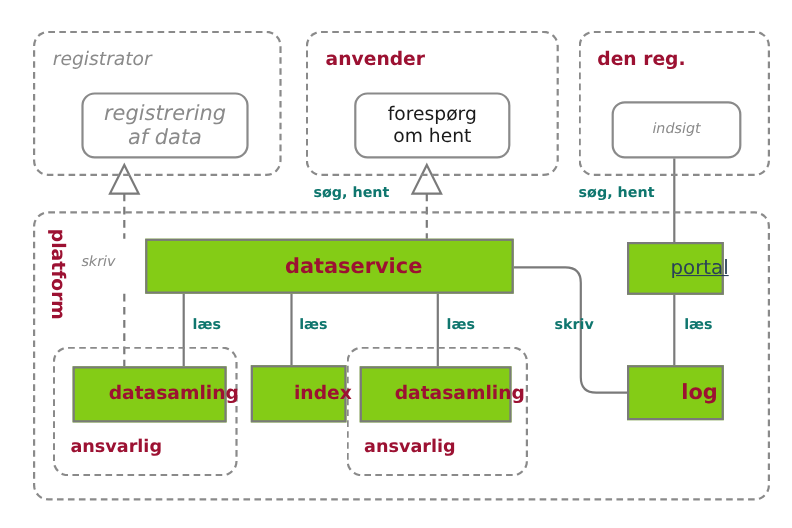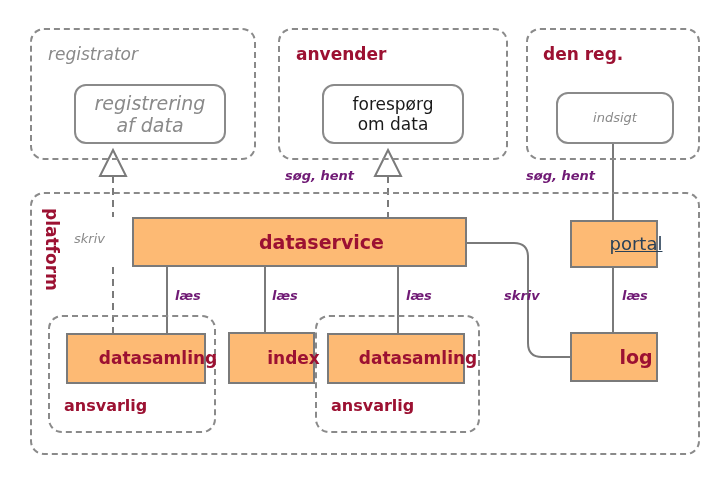--- a/index.html
+++ b/index.html
@@ -11,36 +11,36 @@
     position:relative;
   }
   #stage{position:absolute;left:0;top:0;width:720px;height:372px;}
   svg.layer{position:absolute;left:0;top:0;width:720px;height:480px;pointer-events:none;}
 
   
   .node{position:absolute;box-sizing:border-box;display:flex;align-items:center;
         justify-content:center;text-align:center;line-height:1.18;}
 
   
-  .rect{border:2px solid #7a7a7a;background:#fdba74;padding-left:44px;}
+  .rect{border:2px solid #7a7a7a;background:#84cc16;padding-left:44px;}
   
   .round{border:2px solid #8a8a8a;background:#ffffff;border-radius:12px;}
 
   
   .group{position:absolute;box-sizing:border-box;border:2px dashed #8a8a8a;
          border-radius:14px;background:transparent;}
 
   
   .t-red      {color:#9c1132;font-weight:bold;}
   .t-gray-it  {color:#8a8a8a;font-style:italic;font-weight:normal;}
   .t-black    {color:#1a1a1a;font-weight:normal;}
   .t-blue     {color:#2a4158;font-weight:normal;text-decoration:underline;}
 
   .lbl{position:absolute;white-space:nowrap;}
-  .lbl-red{color:#701a75;font-weight:bold;font-size:13px;font-style:italic;}
+  .lbl-red{color:#0f766e;font-weight:bold;font-size:13px;}
   .lbl-gray{color:#8a8a8a;font-style:italic;font-size:13px;}
 
   .grp-title{position:absolute;white-space:nowrap;font-size:17px;}
   .grp-title.red{color:#9c1132;font-weight:bold;}
   .grp-title.gray{color:#8a8a8a;font-style:italic;}
 
   .vert-title{position:absolute;font-size:17px;font-weight:bold;color:#9c1132;
               transform-origin:left top;transform:rotate(90deg);white-space:nowrap;}
 </style>
 </head>
@@ -95,21 +95,21 @@
   <div class="node round" style="left:74px;top:84px;width:152px;height:60px;">
     <div class="t-gray-it" style="font-size:19px;">
       <div>registrering</div>
       <div>af data</div>
     </div>
   </div>
 
   <div class="node round" style="left:322px;top:84px;width:142px;height:60px;">
     <div class="t-black" style="font-size:17px;">
       <div>forespørg</div>
-      <div>om data</div>
+      <div>om hent</div>
     </div>
   </div>
 
   <div class="node round" style="left:556px;top:92px;width:118px;height:52px;">
     <div class="t-gray-it" style="font-size:13px;">indsigt</div>
   </div>
 
   <div class="node rect" style="left:132px;top:217px;width:335px;height:50px;">
     <div class="t-red" style="font-size:19px;">dataservice</div>
   </div>

